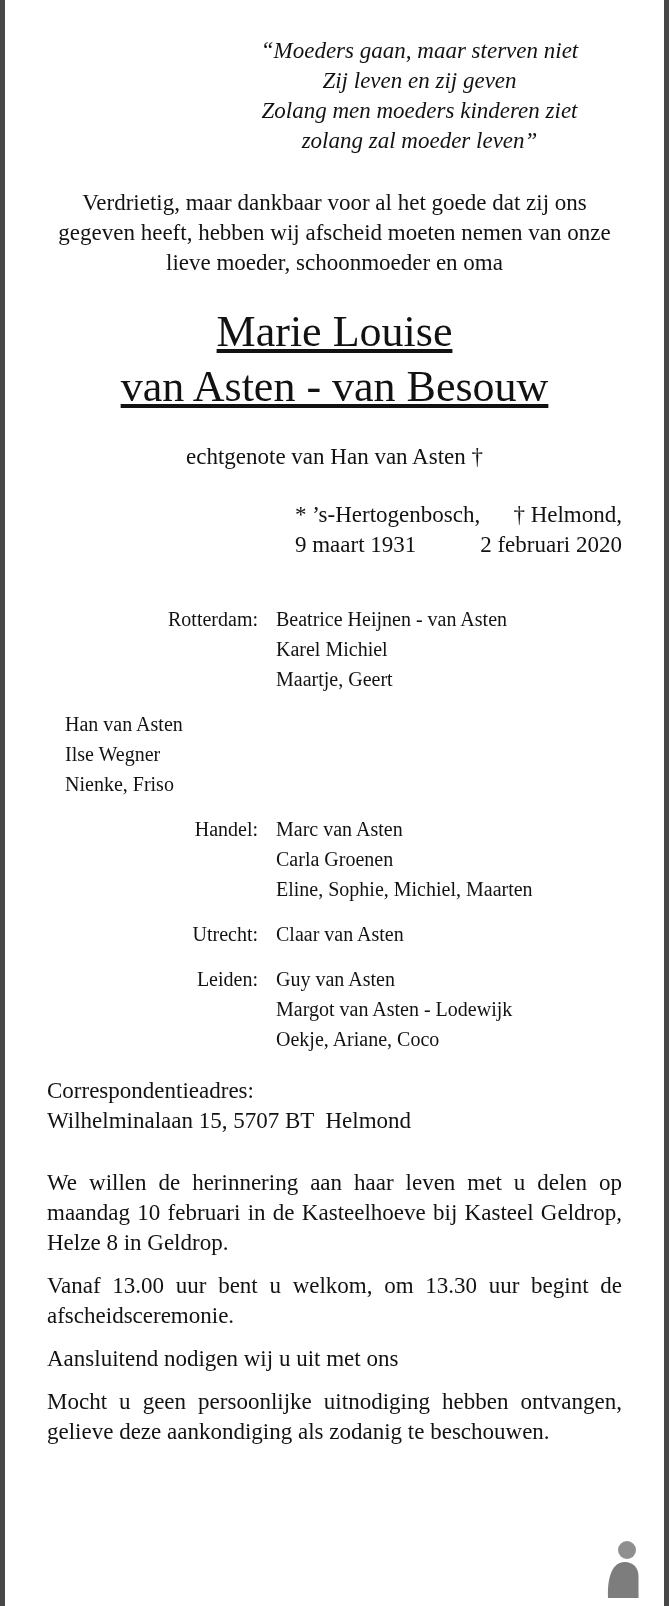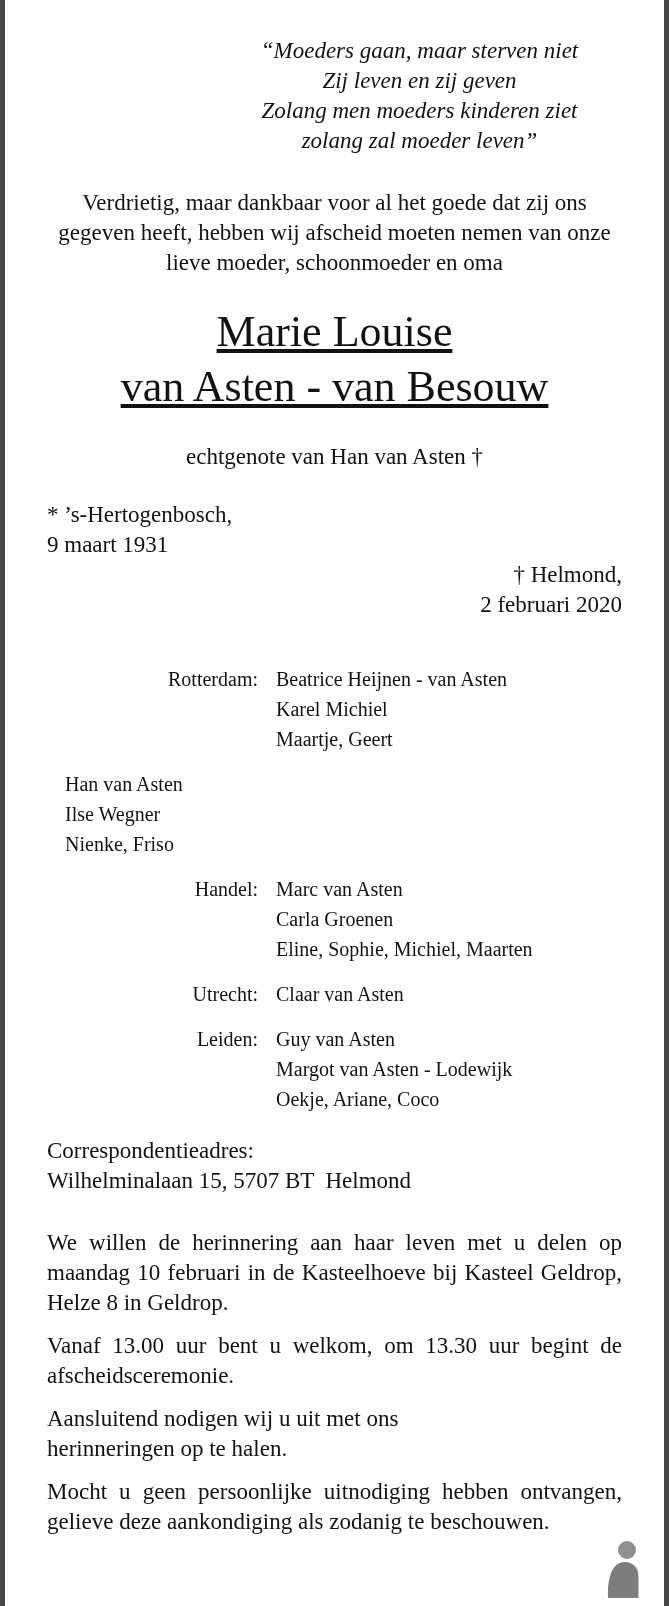--- a/index.html
+++ b/index.html
@@ -54,21 +54,20 @@
     line-height: 30px;
     margin-top: 28px;
   }
 
   .dates-row {
     display: flex;
     justify-content: flex-end;
     font-size: 23px;
     line-height: 30px;
     margin-top: 28px;
-    flex-direction: column;
   }
   .dates-col.right { text-align: right; }
 
   .family-list {
     margin-top: 44px;
     font-size: 20px;
     line-height: 30px;
   }
   .family-group { display: flex; margin-bottom: 15px; }
   .family-city { width: 211px; text-align: right; flex: none; }
@@ -181,21 +180,20 @@
   <div class="correspondence">
     <div>Correspondentieadres:</div>
     <div class="address">Wilhelminalaan 15, 5707 BT  Helmond</div>
   </div>
 
   <div class="closing-paragraphs">
     <p>We willen de herinnering aan haar leven met u delen op maandag 10 februari in de Kasteelhoeve bij Kasteel Geldrop, Helze 8 in Geldrop.</p>
     <p>Vanaf 13.00 uur bent u welkom, om 13.30 uur begint de afscheidsceremonie.</p>
     <p class="left-aligned">
       <span>Aansluitend nodigen wij u uit met ons</span><br>
-      <span>herinneringen op te halen.</span>
     </p>
     <p>Mocht u geen persoonlijke uitnodiging hebben ontvangen, gelieve deze aankondiging als zodanig te beschouwen.</p>
   </div>
 
 </div>
 
 <div class="publisher-logo">
   <svg width="40" height="58" viewBox="0 0 40 58" aria-hidden="true">
     <circle cx="24" cy="10" r="9" fill="#8f8f8f"></circle>
     <path d="M5 58 C4 36 10 22 21.5 22 C31 22 35.5 28.5 35.5 36.5 L35.5 58 Z" fill="#7d7d7d"></path>

